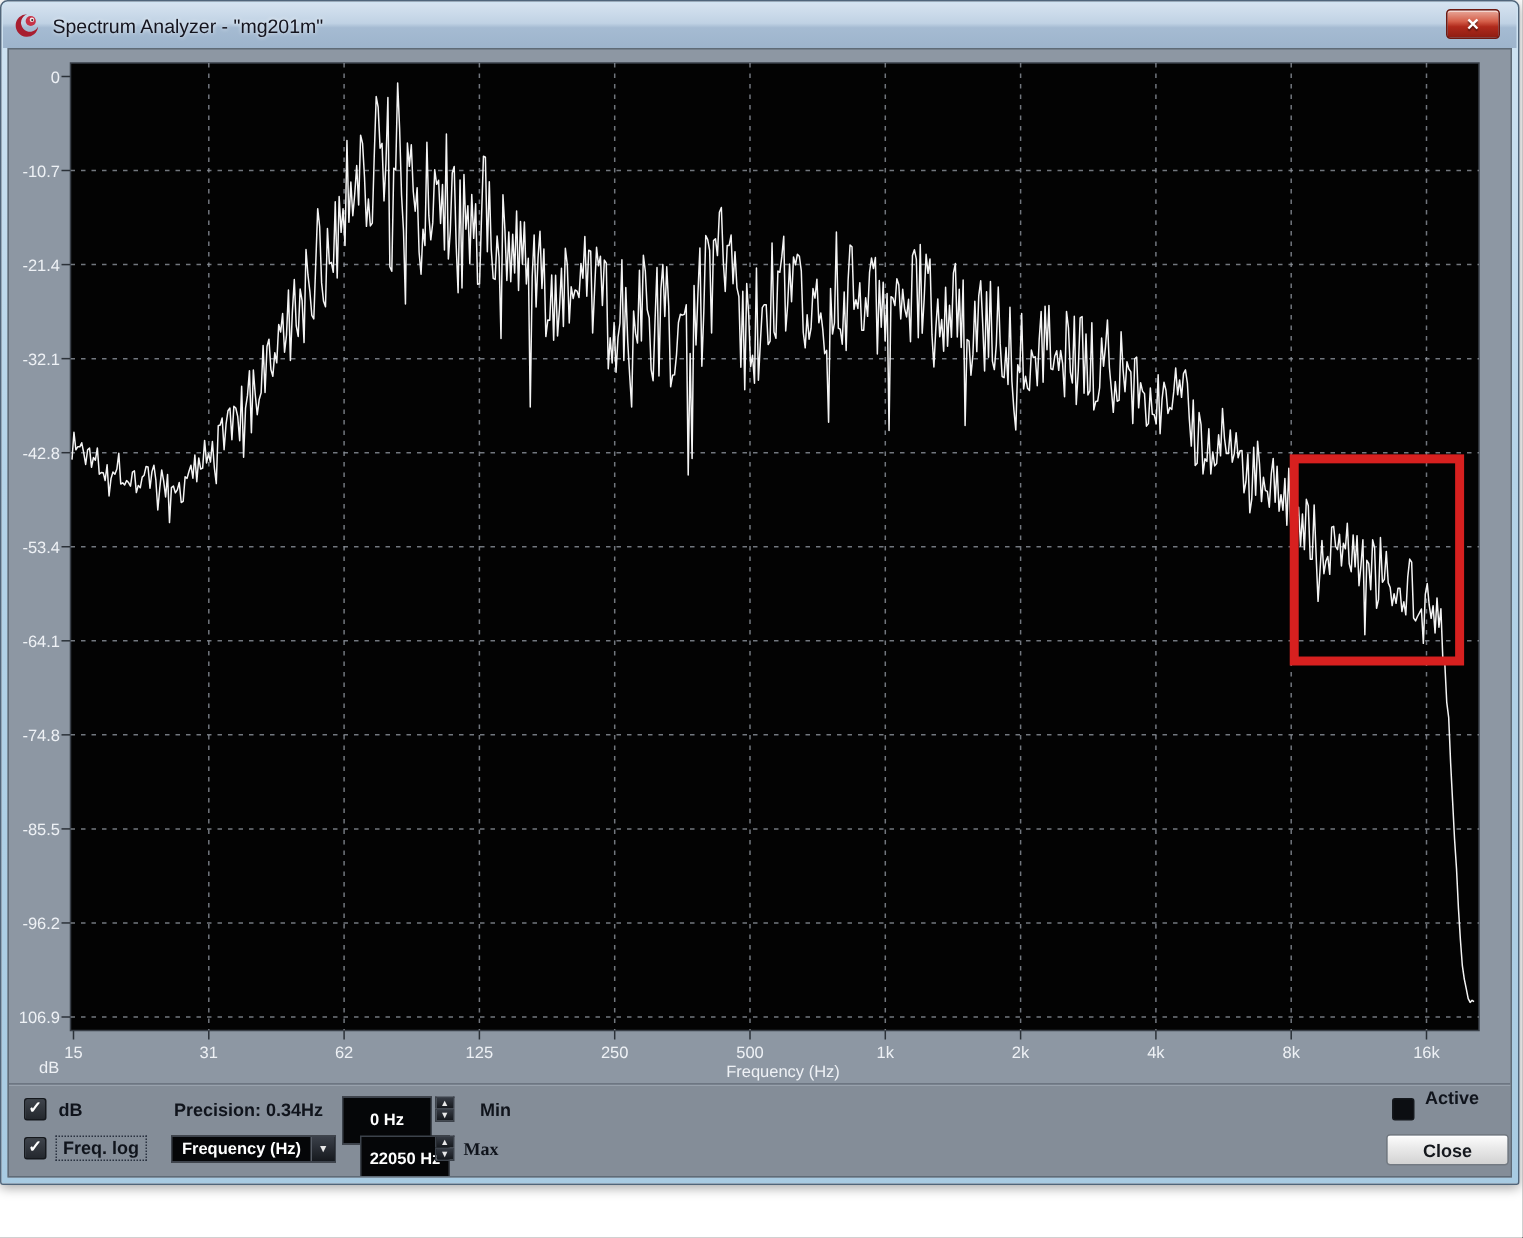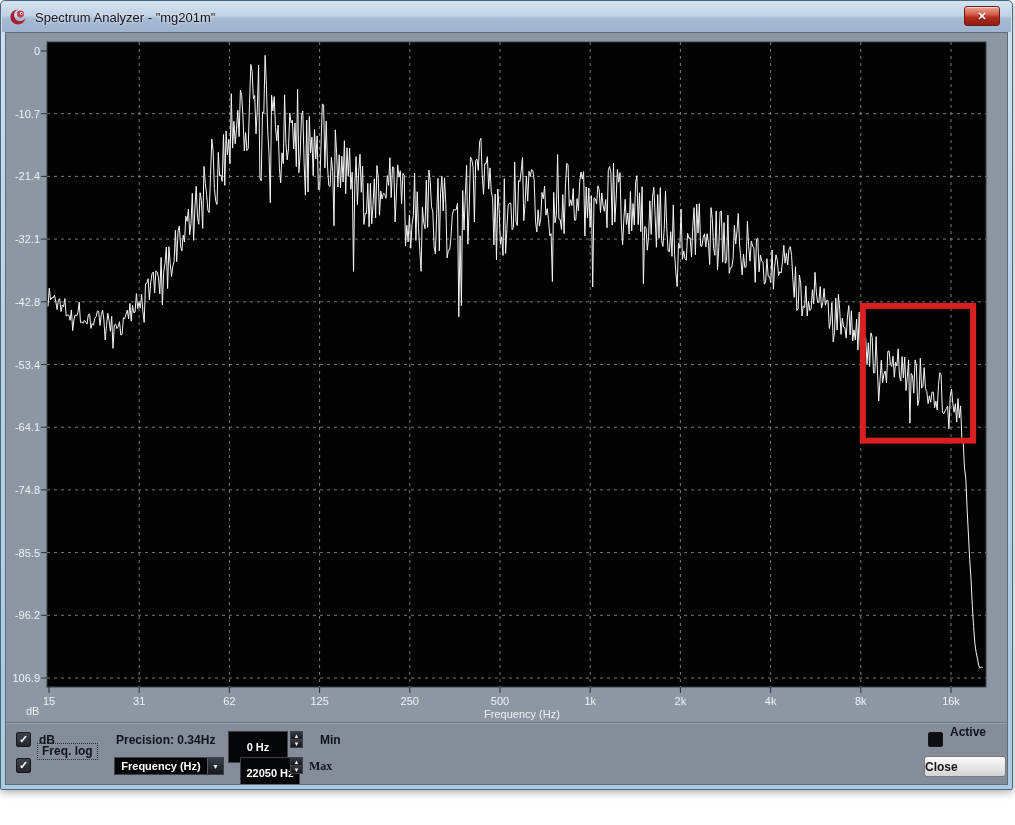--- a/index.html
+++ b/index.html
@@ -48,21 +48,21 @@
   .spin-btn.up { border-bottom:none; }
   .dropdown { width:110px; height:18px; background:#050608; border:1px solid #3c424b;
     display:flex; align-items:center; cursor:pointer; }
   .dropdown .dd-text { flex:1; color:#fff; font-size:11px; font-weight:bold; text-align:center; }
   .dropdown .dd-arrow { width:16px; height:100%; border-left:1px solid #555b64;
     background:linear-gradient(180deg,#3a3f48 0%,#16191e 100%);
     color:#e8e8e8; font-size:7px; display:flex; align-items:center; justify-content:center; }
   .close-btn { position:absolute; width:82px; height:21px;
     background:linear-gradient(180deg,#fdfdfd 0%,#e9e9e9 45%,#d3d3d3 100%);
     border:1px solid #737a82; border-radius:3px; font-size:12px; font-weight:600; color:#15181d;
-    display:flex; align-items:center; cursor:pointer;
+    display:flex; align-items:center; justify-content:center; cursor:pointer;
     box-shadow:inset 0 1px 0 #ffffff; }
 </style>
 </head>
 <body>
 
 <div class="page">
   <div class="window">
 
     <div class="titlebar">
       <svg class="app-icon" viewBox="0 0 18 18">
@@ -162,21 +162,21 @@
         <input class="ctl num-input" style="left: 222px; top: 8px;" readonly="" value="0 Hz">
         <div class="ctl spinner" style="left:284px; top:8px;">
           <div class="spin-btn up">▲</div>
           <div class="spin-btn">▼</div>
         </div>
         <span class="ctl lbl" style="left:314px; top:10px;">Min</span>
 
         <div class="ctl checkbox" style="left:10px; top:35px;">
           <span>✓</span>
         </div>
-        <span class="ctl lbl focus-dotted" style="left:31px; top:20px;">Freq. log</span>
+        <span class="ctl lbl focus-dotted" style="left:31px; top:34px;">Freq. log</span>
 
         <div class="ctl dropdown" style="left:108px; top:34px;">
           <span class="dd-text">Frequency (Hz)</span>
           <span class="dd-arrow">▼</span>
         </div>
 
         <input class="ctl num-input" style="left: 234px; top: 34px;" readonly="" value="22050 Hz">
         <div class="ctl spinner" style="left:284px; top:34px;">
           <div class="spin-btn up">▲</div>
           <div class="spin-btn">▼</div>

